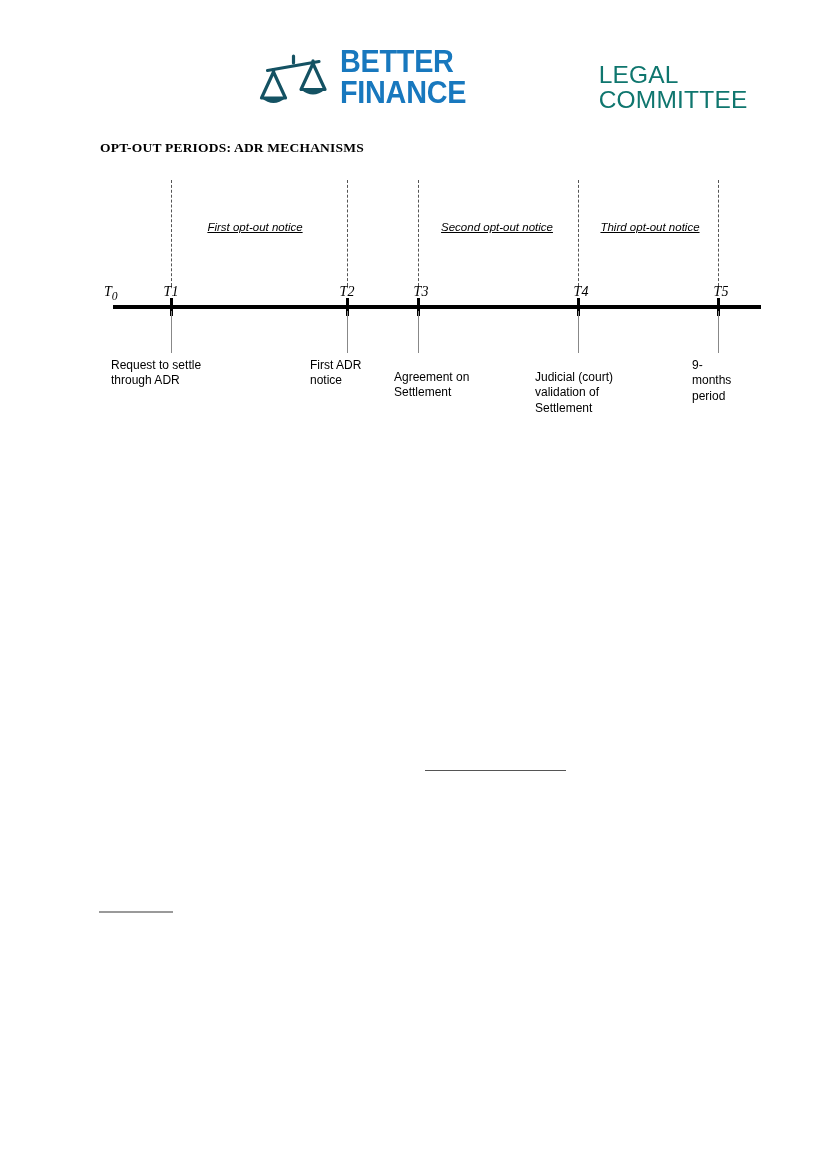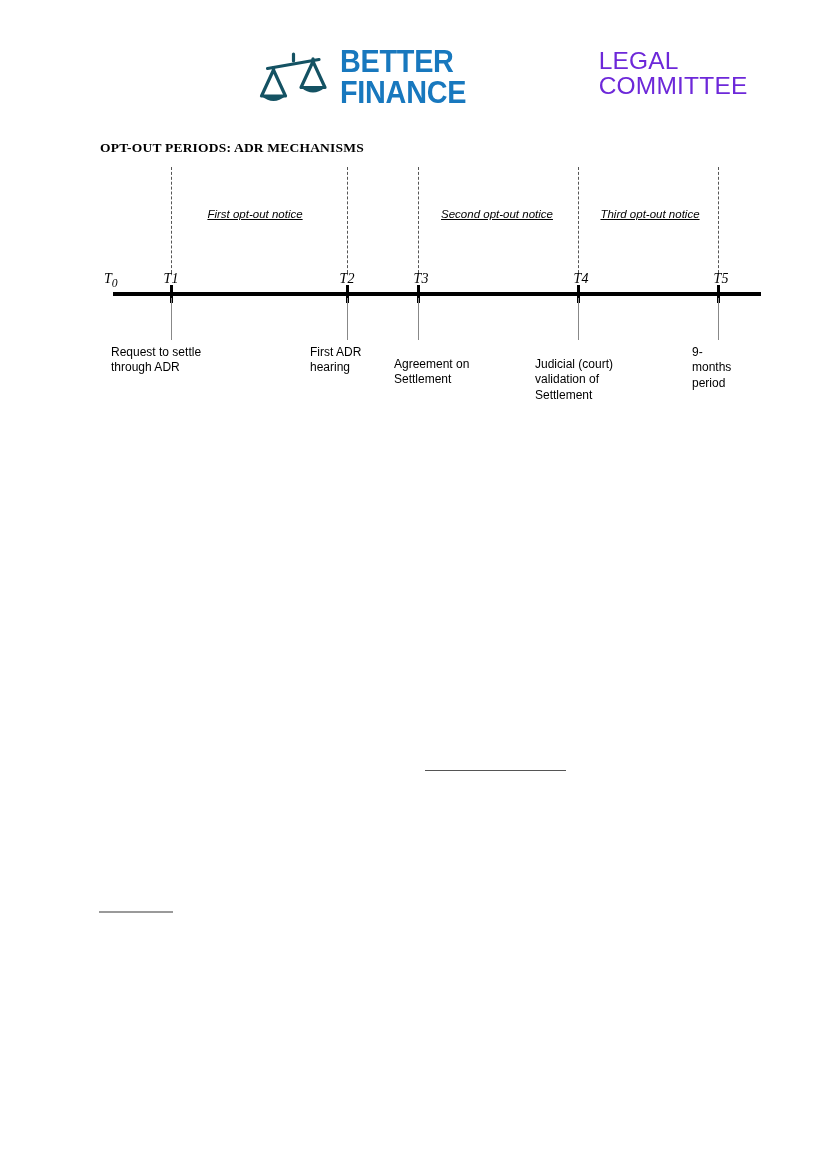--- a/index.html
+++ b/index.html
@@ -42,42 +42,42 @@
     letter-spacing: -0.3px;
     transform: scaleX(0.93);
     transform-origin: left center;
     color: #1878be;
   }
   .logo-line2 {
     font-family: "Liberation Sans", sans-serif;
     font-weight: normal;
     font-size: 24.5px;
     letter-spacing: 0.2px;
-    margin-top: 3px;
-    color: #6d28d9;
+    margin-top: 17px;
+    color: #0f766e;
   }
 
   
   .doc-title {
     position: absolute;
     left: 100px;
     top: 140px;
     font-family: "Liberation Serif", serif;
     font-weight: bold;
     font-size: 13.5px;
     letter-spacing: 0.2px;
     color: #000000;
     white-space: nowrap;
   }
 
   
   .timeline {
     position: absolute;
     left: 0;
-    top: 0;
+    top: 13px;
     width: 654px;
     height: 420px;
   }
   .axis-line {
     position: absolute;
     left: 113px;
     top: 292px;
     width: 648px;
     height: 4px;
     background: #000000;
@@ -223,21 +223,21 @@
 
   <div class="leader-down" style="left:171px;"></div>
   <div class="leader-down" style="left:347px;"></div>
   <div class="leader-down" style="left:418px;"></div>
   <div class="leader-down" style="left:578px;"></div>
   <div class="leader-down" style="left:718px;"></div>
 
   <div class="event" style="left:111px;">Request to settle
 through ADR</div>
   <div class="event" style="left:310px;">First ADR
-hearing</div>
+notice</div>
   <div class="event" style="left:394px;margin-top:12px;">Agreement on
 Settlement</div>
   <div class="event" style="left:535px;margin-top:12px;">Judicial (court)
 validation of
 Settlement</div>
   <div class="event" style="left:692px;">9-months
 period</div>
 </div>
 
 <div class="rule-mid"></div>

